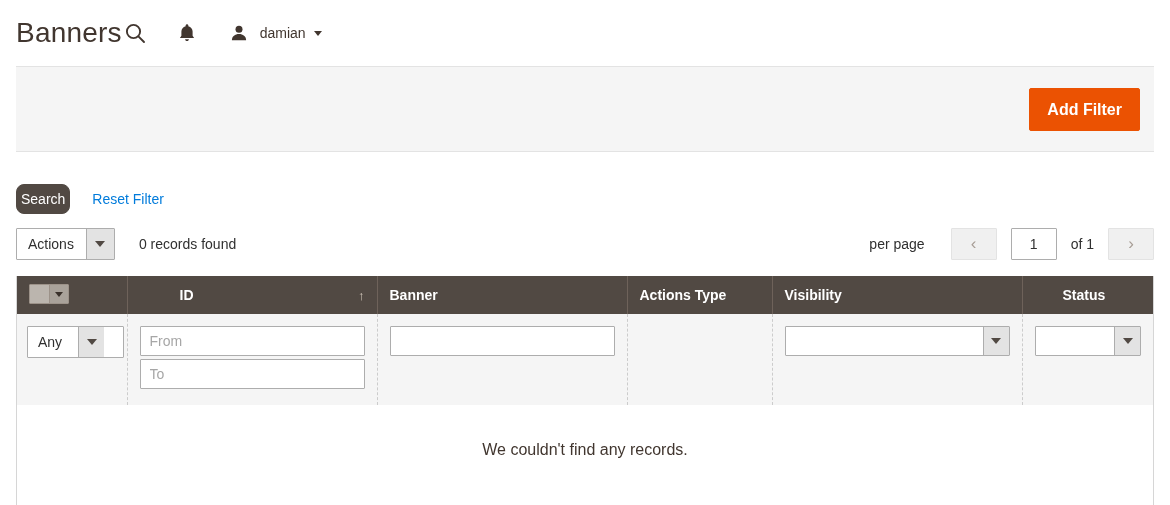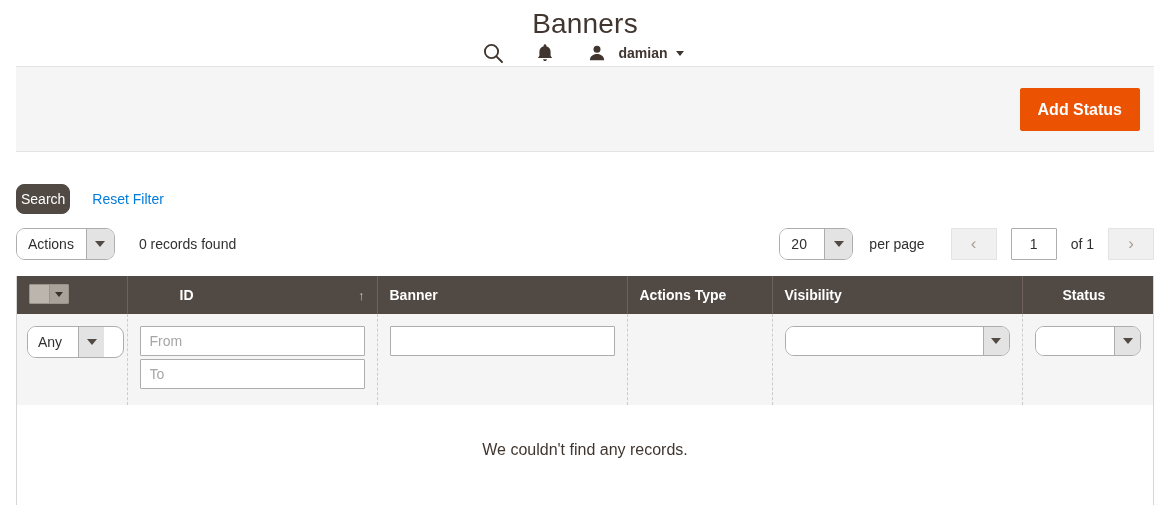--- a/index.html
+++ b/index.html
@@ -9,40 +9,38 @@
     background: #ffffff;
     font-family: "Liberation Sans", sans-serif;
     color: #333333;
     overflow: hidden;
   }
 
   
   .page-header {
     position: relative;
     height: 66px;
-    padding: 8px 16px;
+    padding: 0 16px;
     display: flex;
     align-items: center;
     justify-content: flex-start;
     background: #ffffff;
-    flex-direction: column;
   }
   .page-title {
     font-size: 28px;
     font-weight: 400;
     color: #41362f;
     letter-spacing: .2px;
     white-space: nowrap;
   }
   .header-tools {
     display: flex;
     align-items: center;
     gap: 26px;
     padding-right: 6px;
-    font-weight: bold;
   }
   .hdr-icon {
     display: inline-flex;
     align-items: center;
     justify-content: center;
     width: 26px; height: 26px;
     color: #41362f;
   }
   .hdr-icon svg { display: block; }
   .user-menu {
@@ -131,21 +129,21 @@
     color: #303030;
     white-space: nowrap;
   }
 
   
   .mage-select {
     display: inline-flex;
     align-items: stretch;
     height: 32px;
     border: 1px solid #adadad;
-    border-radius: 9px;
+    border-radius: 1px;
     background: #ffffff;
     overflow: hidden;
   }
   .mage-select .ms-value {
     display: flex;
     align-items: center;
     padding: 0 12px 0 11px;
     font-size: 14px;
     color: #303030;
     background: #ffffff;
@@ -348,47 +346,41 @@
           <path d="M1.9 16.2c0-3.9 3.2-6.2 7.1-6.2s7.1 2.3 7.1 6.2z" fill="#41362f"></path>
         </svg>
       </span>
       <span class="user-name">damian</span>
       <span class="caret-sm"></span>
     </span>
   </div>
 </div>
 
 <div class="page-actions">
-  <button class="btn-primary">Add Status</button>
+  <button class="btn-primary">Add Filter</button>
 </div>
 
 <div class="filter-actions">
   <button class="btn-search">Search</button>
   <a class="link-reset">Reset Filter</a>
 </div>
 
 <div class="grid-toolbar">
 
   <div class="toolbar-left">
     <div class="mage-select actions-select">
       <span class="ms-value">Actions</span>
       <span class="ms-caret">
           <span class="caret-dn"></span>
         </span>
     </div>
     <div class="records-found">0 records found</div>
   </div>
 
   <div class="toolbar-right">
-    <div class="mage-select perpage-select">
-      <span class="ms-value">20</span>
-      <span class="ms-caret">
-          <span class="caret-dn"></span>
-        </span>
-    </div>
     <span class="per-page-label">per page</span>
 
     <div class="pager-btn">‹</div>
     <input class="pager-input" value="1" style="">
     <span class="pager-of">of 1</span>
     <div class="pager-btn">›</div>
   </div>
 </div>
 
 <div class="grid-wrap">

